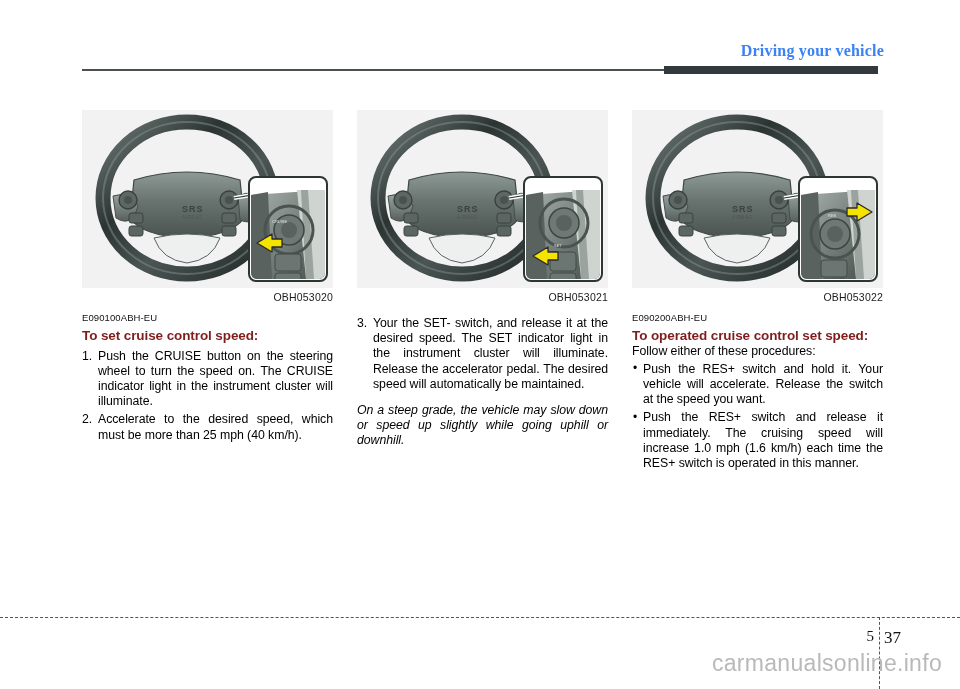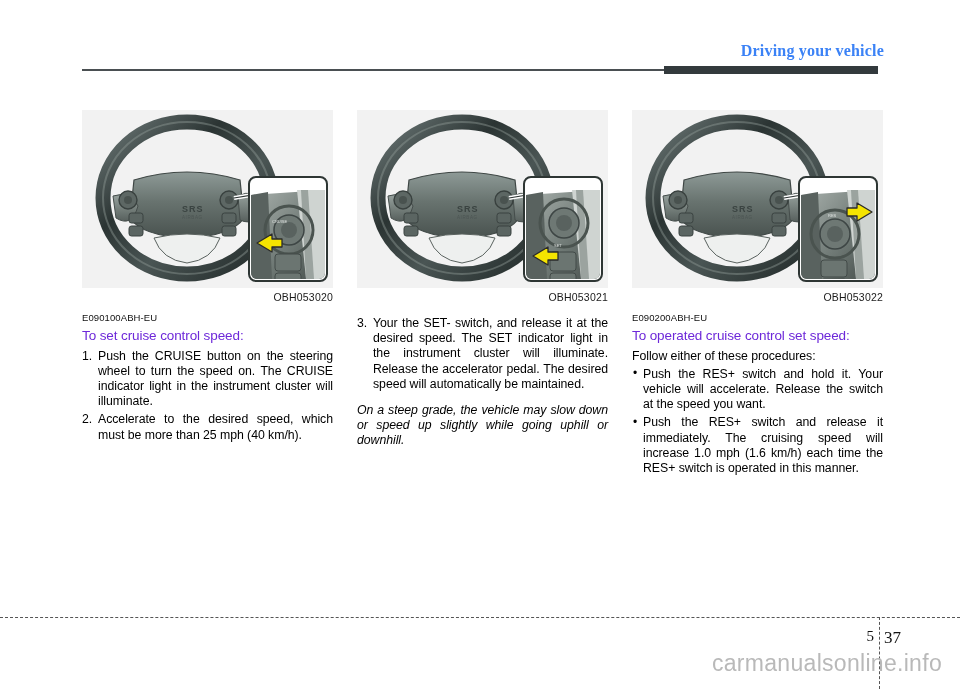--- a/index.html
+++ b/index.html
@@ -90,31 +90,30 @@
 
   
   .code-line {
     font-size: 9.5px;
     color: #111;
     margin-top: 9px;
     letter-spacing: 0.1px;
   }
   .subhead {
     font-size: 13.5px;
-    font-weight: 400;
-    color: #6d28d9;
+    font-weight: 700;
+    color: #7f1d1d;
     margin-top: 5px;
     line-height: 15.5px;
     letter-spacing: -0.1px;
   }
   .para {
     font-size: 12.3px;
     line-height: 15.2px;
     color: #000;
-    margin-top: 5px;
     text-align: justify;
     letter-spacing: -0.05px;
   }
   .para.nojust { text-align: left; }
   .para.italic {
     font-style: italic;
     margin-top: 11px;
   }
   .num-item {
     position: relative;

